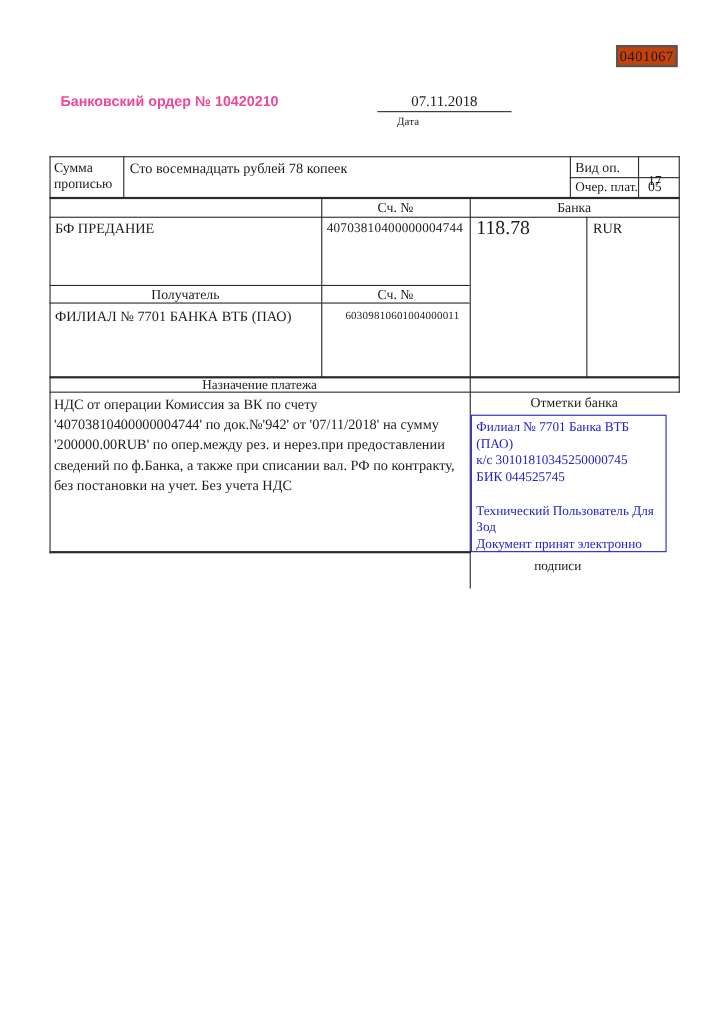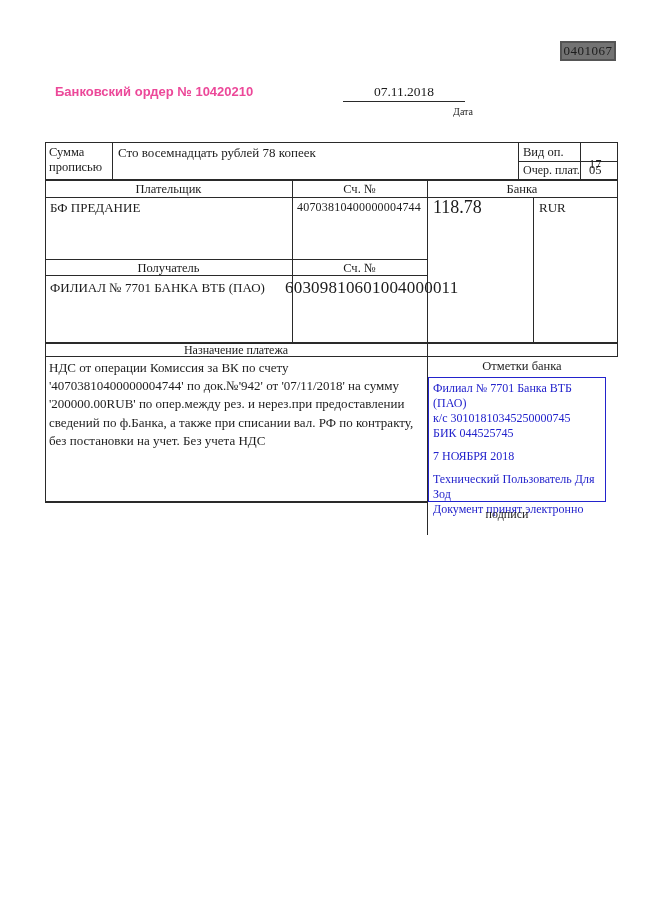--- a/index.html
+++ b/index.html
@@ -12,25 +12,25 @@
   .txt{position:absolute;font-family:"Liberation Serif",serif;font-size:12.5px;line-height:15px;color:#1c1c1c;white-space:nowrap;}
   .ctr{text-align:center;white-space:nowrap;}
   .wrap{white-space:normal;}
   .title{
     position:absolute;left:55px;top:84px;
     font-family:"Liberation Sans",sans-serif;font-weight:bold;font-size:13px;color:#ec4899;
   }
   .formcode{
     position:absolute;left:560px;top:41px;width:52px;height:16px;
     border:2px solid #555;display:flex;align-items:center;justify-content:center;
-    font-size:13px;letter-spacing:0.5px;background:#737373;
+    font-size:13px;letter-spacing:0.5px;background:#c2410c;
   }
   .date-val{position:absolute;left:343px;top:84px;width:122px;text-align:center;font-size:13.5px;}
   .date-line{position:absolute;left:343px;top:101px;width:122px;height:1px;background:#2a2a2a;}
-  .date-lbl{position:absolute;left:351px;top:104px;width:122px;text-align:right;font-size:10px;}
+  .date-lbl{position:absolute;left:361px;top:104px;width:122px;text-align:left;font-size:10px;}
   .purpose{
     position:absolute;left:49px;top:359px;width:376px;
     font-size:13px;line-height:18.2px;white-space:normal;
   }
   .stamp{
     position:absolute;left:428px;top:377px;width:168px;height:117px;
     border:1.5px solid var(--stamp-color,#2323cc);color:var(--stamp-color,#2323cc);
     padding:3px 4px;font-size:12px;line-height:15px;
   }
   .stamp .sline{white-space:normal;}
@@ -68,46 +68,44 @@
   <i class="ln" style="left:533px;top:197px;width:1px;height:146px"></i>
   <i class="ln" style="left:617px;top:142px;width:1px;height:215px"></i>
 
   <div class="txt wrap" style="left:49px;top:145px;width:60px;">Сумма прописью</div>
   <div class="txt" style="left:118px;top:145px;font-size:13px;">Сто восемнадцать рублей 78 копеек</div>
   <div class="txt" style="left:523px;top:145px;">Вид оп.</div>
   <div class="txt" style="left:589px;top:145px;margin-top:12px;">17</div>
   <div class="txt" style="left:523px;top:163px;font-size:12px;">Очер. плат.</div>
   <div class="txt" style="left:589px;top:163px;">05</div>
 
-  <div class="txt ctr" style="left:45px;top:182px;width:247px;">Плательщик</div>
   <div class="txt ctr" style="left:292px;top:182px;width:135px;">Сч. №</div>
   <div class="txt ctr" style="left:427px;top:182px;width:190px;">Банка</div>
 
   <div class="txt" style="left:50px;top:200px;font-size:13px;">БФ ПРЕДАНИЕ</div>
   <div class="txt" style="left:297px;top:200px;font-size:12px;letter-spacing:0.2px;text-align:center;">40703810400000004744</div>
   <div class="txt" style="left:433px;top:200px;font-size:18px;">118.78</div>
   <div class="txt" style="left:539px;top:200px;font-size:13px;">RUR</div>
 
   <div class="txt ctr" style="left:45px;top:261px;width:247px;">Получатель</div>
   <div class="txt ctr" style="left:292px;top:261px;width:135px;">Сч. №</div>
 
   <div class="txt" style="left:50px;top:280px;font-size:13px;">ФИЛИАЛ № 7701 БАНКА ВТБ (ПАО)</div>
-  <div class="txt" style="left:285px;top:280px;font-size:17px;letter-spacing:0.2px;">60309810601004000011</div>
+  <div class="txt" style="left:314px;top:280px;font-size:10px;letter-spacing:0.2px;">60309810601004000011</div>
 
   <div class="txt ctr" style="left:45px;top:344px;width:382px;font-size:12px;line-height:12px;">Назначение платежа</div>
 
   <div class="purpose">НДС от операции Комиссия за ВК по счету '40703810400000004744' по док.№'942' от '07/11/2018' на сумму '200000.00RUB' по опер.между рез. и нерез.при предоставлении сведений по ф.Банка, а также при списании вал. РФ по контракту, без постановки на учет. Без учета НДС</div>
 
   <div class="txt ctr" style="left:427px;top:359px;width:190px;">Отметки банка</div>
   <div class="stamp">
     <div class="sline">Филиал № 7701 Банка ВТБ (ПАО)</div>
     <div class="sline">к/с 30101810345250000745</div>
     <div class="sline">БИК 044525745</div>
     <div class="sline spacer"></div>
-    <div class="sline">7 НОЯБРЯ 2018</div>
     <div class="sline spacer"></div>
     <div class="sline">Технический Пользователь Для Зод</div>
     <div class="sline">Документ принят электронно</div>
   </div>
 
   <div class="txt ctr" style="left:427px;top:507px;width:160px;font-size:12px;">подписи</div>
 
 </div>
 
 </body></html>

